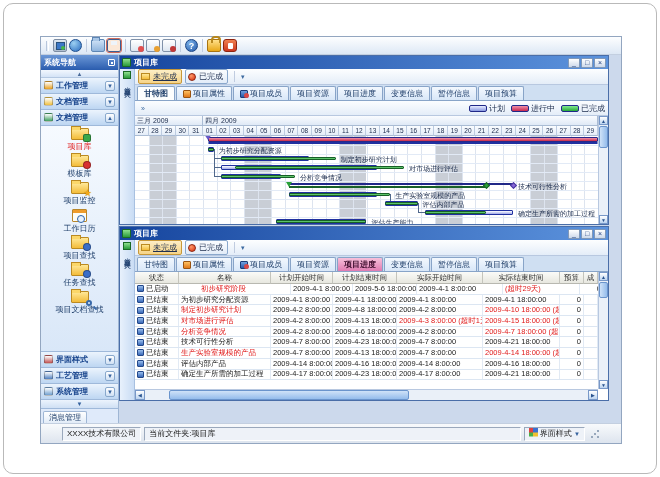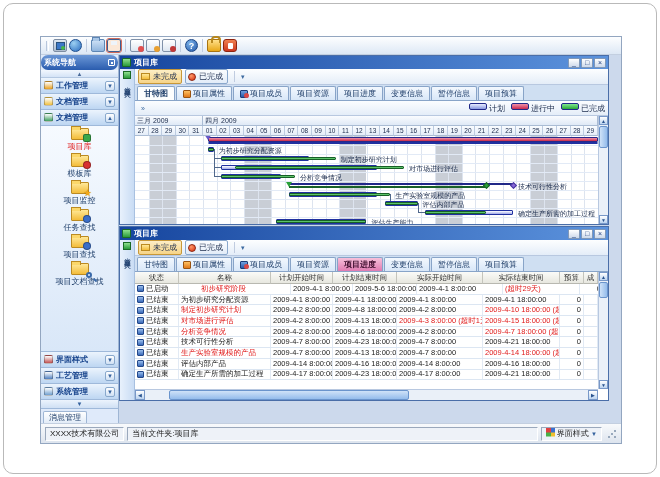--- a/index.html
+++ b/index.html
@@ -34,21 +34,21 @@
   .ic-help { background:radial-gradient(circle at 35% 30%, #7db4ea, #2458a8); border-radius:50%; border:1px solid #1c4686; color:#fff; font-size:9px; font-weight:bold; text-align:center; line-height:12px; width:13px; height:13px; }
   .ic-lock { background:linear-gradient(#ffe08a,#e8a818); border:1px solid #a87410; border-radius:2px; }
   .ic-lock::before { content:""; position:absolute; top:-4px; left:3px; width:6px; height:5px; border:2px solid #b8881e; border-bottom:none; border-radius:4px 4px 0 0; }
   .ic-exit { background:linear-gradient(#f08050,#cc3820); border:1px solid #8e2410; border-radius:3px; }
   .ic-exit::after { content:""; position:absolute; left:4px; top:3px; width:5px; height:6px; background:#fff; border-radius:1px; }
 
   .main { flex:1; display:flex; min-height:0; }
 
   
   .sidebar { width:78px; background:#dfeafa; border-right:1px solid #9fb6d4; display:flex; flex-direction:column; overflow:hidden; }
-  .nav-header { height:15px; background:linear-gradient(#6b97d6,#2a5cae); color:#fff; font-size:8px; font-weight:bold; display:flex; align-items:center; padding:0 3px; flex:0 0 auto;border-radius:7px; }
+  .nav-header { height:15px; background:linear-gradient(#6b97d6,#2a5cae); color:#fff; font-size:8px; font-weight:bold; display:flex; align-items:center; padding:0 3px; flex:0 0 auto; }
   .nav-header .t { flex:1; }
   .pin { width:7px; height:7px; border:1px solid #fff; border-radius:1px; position:relative; }
   .pin::after { content:""; position:absolute; left:2px; top:2px; width:2px; height:2px; background:#fff; }
   .collapse-strip { height:8px; background:linear-gradient(#f2f7fe,#d4e3f6); border-bottom:1px solid #b4c8e2; text-align:center; font-size:6px; line-height:8px; color:#4a6a98; flex:0 0 auto; }
   .sec { height:16px; background:linear-gradient(#ecf4fd,#bdd6f2); border-bottom:1px solid #9fb9da; display:flex; align-items:center; padding:0 3px; font-size:8px; font-weight:bold; color:#15428b; flex:0 0 auto; }
   .sec .sic { width:9px; height:9px; border-radius:2px; margin-right:3px; border:1px solid rgba(0,0,0,.25); }
   .sec .lbl { flex:1; }
   .sec .chv { width:10px; height:10px; background:linear-gradient(#fff,#cfe0f4); border:1px solid #88a8cc; border-radius:2px; font-size:6px; line-height:9px; text-align:center; color:#35629e; }
   .items-panel { flex:1; background:linear-gradient(#f6faff,#d9e7f8); border-bottom:1px solid #9fb9da; padding-top:2px; overflow:hidden; }
   .nav-item { display:flex; flex-direction:column; align-items:center; margin-bottom:3px; cursor:default; }
@@ -78,21 +78,21 @@
   .titlebar .wt { color:#fff; font-size:8px; font-weight:bold; flex:1; }
   .winbtn { width:12px; height:10px; background:linear-gradient(#ffffff,#ccd8ea); border:1px solid #8098b8; border-radius:1px; font-size:7px; line-height:8px; text-align:center; color:#204080; margin-left:1px; }
   .child-body { flex:1; display:flex; min-height:0; }
   .vstrip { width:15px; background:linear-gradient(90deg,#e8f1fc,#c9dcf4); border-right:1px solid #a8c0e0; display:flex; flex-direction:column; align-items:center; padding-top:2px; flex:0 0 auto; }
   .vstrip .sic2 { width:8px; height:8px; background:linear-gradient(#8fe08f,#2a9a3a); border:1px solid #1a6a26; margin-bottom:2px; }
   .vtext { writing-mode:vertical-rl; text-orientation:upright; font-size:7px; color:#204070; letter-spacing:1px; }
   .content { flex:1; display:flex; flex-direction:column; min-width:0; }
 
   .filter-row { height:16px; background:linear-gradient(#fdfeff,#e4edf8); border-bottom:1px solid #b8c8e0; display:flex; align-items:center; padding-left:3px; flex:0 0 auto; }
   .fbtn { display:flex; align-items:center; font-size:8px; color:#203050; border:1px solid #8aa8cc; border-radius:2px; background:linear-gradient(#fbfdff,#e2ecf8); padding:1px 4px 1px 2px; margin-right:3px; }
-  .fbtn.active { background:linear-gradient(#fdeec6,#f6d488); border-color:#c89838; }
+  .fbtn.active { background:linear-gradient(#fdeec6,#f6d488); border-color:#c89838;text-decoration:underline; }
   .fico { width:9px; height:7px; margin-right:3px; position:relative; }
   .fico-folder { background:linear-gradient(#ffe898,#f3bc3a); border:1px solid #bb8a22; }
   .fico-done { background:radial-gradient(circle at 35% 30%, #ff9a6a, #d83010); border-radius:50%; border:1px solid #8e2410; width:8px; height:8px; }
   .frow-sep { width:1px; height:11px; background:#c0cce0; margin:0 3px; }
   .chev { font-size:7px; color:#3c6aa0; padding:0 3px; }
 
   .tab-row { height:16px; background:#cfdff2; display:flex; align-items:flex-end; padding-left:2px; border-bottom:1px solid #88a4c8; flex:0 0 auto; }
   .tab { display:flex; align-items:center; font-size:8px; color:#1c3c68; background:linear-gradient(#f3f8fe,#d8e7f8); border:1px solid #88a4c8; border-bottom:none; border-radius:2px 2px 0 0; padding:1px 6px; margin-right:1px; height:14px; white-space:nowrap; }
   .tab.tab-on { background:#fdfefe; font-weight:bold; }
   .tab.tab-pink { background:linear-gradient(#f6c0da,#e07cb2); font-weight:bold; color:#401030; }
@@ -101,21 +101,21 @@
   .tico-members { background:linear-gradient(#70a0e0,#2858a8); border:1px solid #1c3c78; position:relative; }
   .tico-members::after { content:""; position:absolute; right:-2px; bottom:-1px; width:5px; height:5px; background:#d84848; border-radius:50%; }
 
   .gtoolbar { height:15px; background:linear-gradient(#fbfdff,#e4edf8); border-bottom:1px solid #b8c8e0; display:flex; align-items:center; font-size:8px; color:#203050; padding:0 3px; flex:0 0 auto; }
   .gtool { display:flex; align-items:center; margin-right:6px; white-space:nowrap; }
   .gico { width:8px; height:8px; border-radius:50%; border:1px solid #3868a8; background:radial-gradient(circle at 35% 30%,#cfe6ff,#78a8e0); margin-right:2px; position:relative; }
   .gico.sq { border-radius:1px; background:linear-gradient(#b8e8b8,#48a858); border-color:#2a7038; }
   .gico.loc { border-radius:1px; background:linear-gradient(#ffe0a0,#e8a030); border-color:#a87018; }
   .dda { font-size:6px; color:#35629e; margin-left:2px; }
   .legend { margin-left:auto; display:flex; align-items:center; }
-  .lg { display:flex; margin-left:6px; font-size:8px; }
+  .lg { display:flex; align-items:center; margin-left:6px; font-size:8px; }
   .lg .sw { width:18px; height:7px; border:1px solid #202888; border-radius:2px; margin-right:2px; }
 
   .gantt-area { flex:1; position:relative; overflow:hidden; background:#fff; }
   .g-chart { position:absolute; left:0; top:0; bottom:0; }
   .g-mrow,.g-drow { position:absolute; left:0; right:0; display:flex; }
   .g-mrow { top:0; height:10px; }
   .g-drow { top:10px; height:10px; }
   .g-mcell { height:10px; font-size:7px; color:#203050; background:linear-gradient(#fafcff,#dfe9f6); border-right:1px solid #aabcd4; border-bottom:1px solid #aabcd4; padding-left:2px; white-space:nowrap; overflow:hidden; }
   .g-dcell { height:10px; font-size:6.5px; color:#203050; text-align:center; line-height:10px; background:linear-gradient(#fafcff,#e4edf8); border-right:1px solid #bccbe0; border-bottom:1px solid #aabcd4; overflow:hidden; }
   .g-body { position:absolute; left:0; right:0; top:20px; bottom:0; overflow:hidden; }
@@ -149,21 +149,21 @@
   .td { font-size:7.5px; color:#202020; padding:0 2px; white-space:nowrap; overflow:hidden; border-right:1px solid #e2eaf4; line-height:10px; flex:0 0 auto; display:flex; align-items:center; }
   .td.red { color:#e01818; }
   .td.num { justify-content:flex-end; }
   .st-ic { width:7px; height:7px; background:linear-gradient(#9cc0ee,#3868b8); border:1px solid #24488a; border-radius:1px; margin-right:2px; flex:0 0 auto; }
   .hscroll { position:absolute; left:0; right:10px; bottom:0; height:11px; background:#eaf0f8; border-top:1px solid #b8c8e0; }
   .hscroll .arr { position:absolute; top:0; bottom:0; width:10px; background:linear-gradient(#ffffff,#bcd4f0); border:1px solid #7898c8; font-size:5px; text-align:center; line-height:9px; color:#28528e; }
   .hscroll .arr.lf { left:0; } .hscroll .arr.rt { right:0; }
   .hscroll .thumb { position:absolute; top:0; bottom:0; left:34px; width:240px; background:linear-gradient(#cfe2f8,#94bcec); border:1px solid #6a94cc; border-radius:2px; }
 
   
-  .statusbar { height:20px; background:linear-gradient(#f8fafc,#dde4ee); border-top:1px solid #c3cfe0; display:flex; align-items:center; padding:0 4px; font-size:8px; color:#202020; flex:0 0 auto; }
+  .statusbar { height:20px; background:linear-gradient(#f8fafc,#dde4ee); border-top:1px solid #c3cfe0; display:flex; align-items:center; padding:0 21px; font-size:8px; color:#202020; flex:0 0 auto; }
   .sb-panel { border:1px solid; border-color:#9aa8bc #ffffff #ffffff #9aa8bc; background:#eef2f8; height:14px; line-height:12px; padding:0 4px; margin-right:3px; white-space:nowrap; overflow:hidden; }
   .sb-op { flex:1; }
   .style-ic { display:inline-block; width:9px; height:9px; vertical-align:-1px; margin-right:2px;
     background:linear-gradient(90deg,#e04040 50%,#3a70d0 50%) top/9px 4.5px no-repeat, linear-gradient(90deg,#48b048 50%,#f0c030 50%) bottom/9px 4.5px no-repeat; }
   .sb-grip { width:10px; height:10px; margin-left:2px;
     background:radial-gradient(circle at 8px 2px,#98a8bc 1px,transparent 1.2px), radial-gradient(circle at 8px 8px,#98a8bc 1px,transparent 1.2px), radial-gradient(circle at 2px 8px,#98a8bc 1px,transparent 1.2px), radial-gradient(circle at 5px 5px,#98a8bc 1px,transparent 1.2px); }
 </style>
 </head>
 <body>
 
@@ -237,30 +237,34 @@
                 </span>
                 <span class="cap">模板库</span>
               </div>
               <div class="nav-item">
                 <span class="fold">
                   <span class="star">★</span>
                 </span>
                 <span class="cap">项目监控</span>
               </div>
               <div class="nav-item">
-                <span class="fold">
-                  <span class="ov blue"></span>
-                </span>
-                <span class="cap">任务查找</span>
+                <span class="cal"></span>
+                <span class="cap">工作日历</span>
               </div>
               <div class="nav-item">
                 <span class="fold">
                   <span class="ov blue"></span>
                 </span>
                 <span class="cap">项目查找</span>
+              </div>
+              <div class="nav-item">
+                <span class="fold">
+                  <span class="ov blue"></span>
+                </span>
+                <span class="cap">任务查找</span>
               </div>
               <div class="nav-item">
                 <span class="fold">
                   <span class="mag"></span>
                 </span>
                 <span class="cap">项目文档查找</span>
               </div>
             </div>
             <div class="sec">
               <span class="sic" style="background: linear-gradient(rgb(255, 255, 255), rgb(192, 80, 80));"></span>

